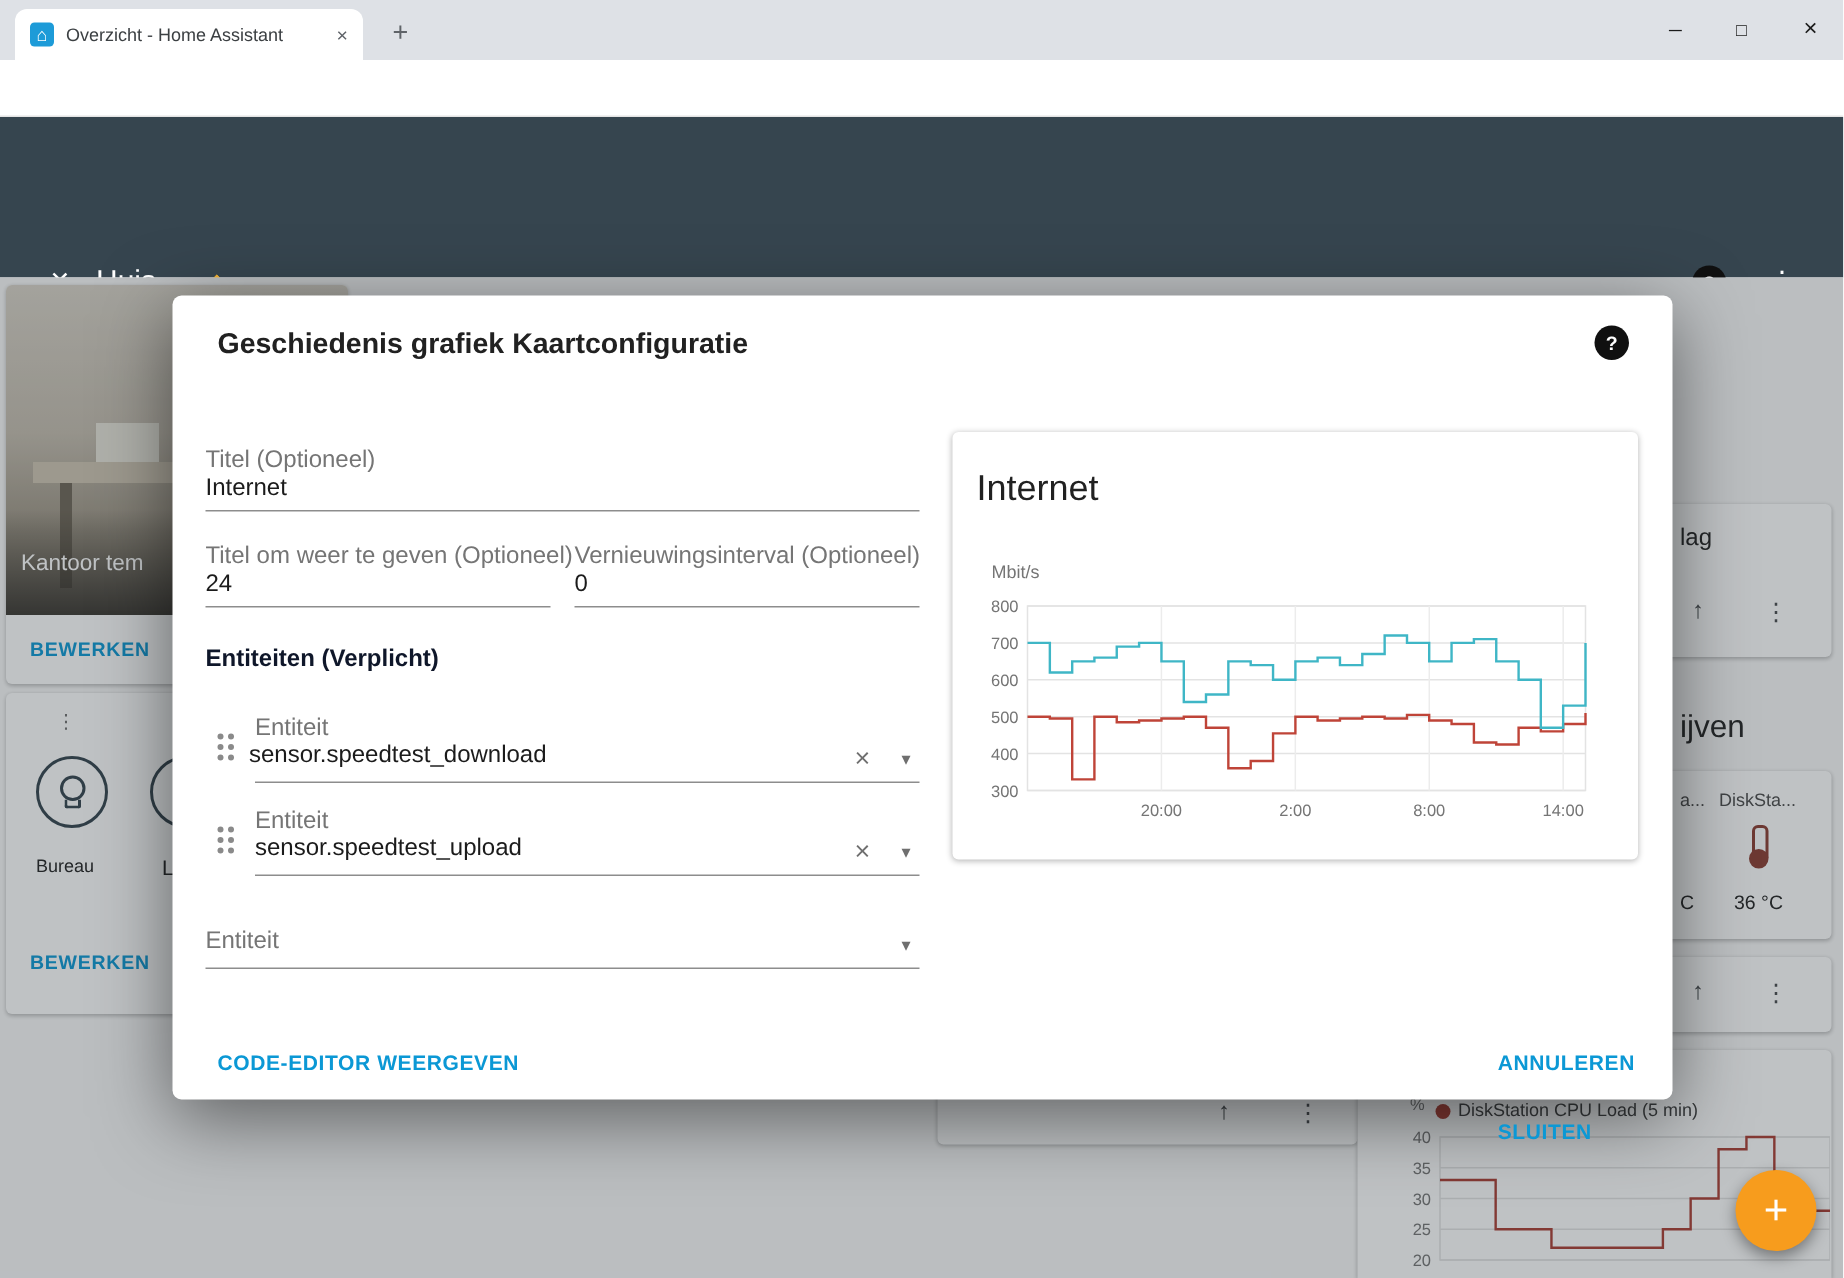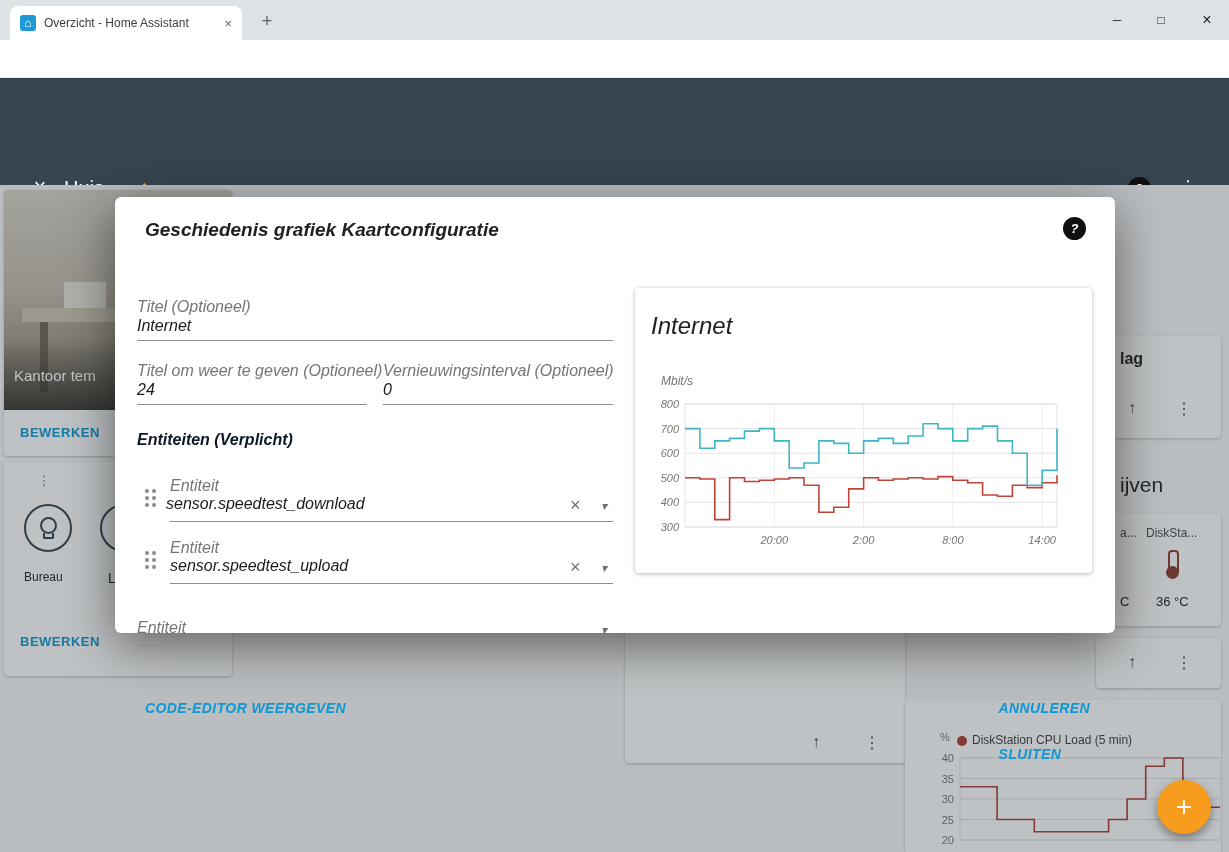--- a/index.html
+++ b/index.html
@@ -31,21 +31,21 @@
   .card{position:absolute;background:#fff;border-radius:4px;box-shadow:0 1px 3px rgba(0,0,0,0.25);}
   .edit-btn{color:#0b98d5;font-size:13px;font-weight:600;letter-spacing:0.5px;}
   .bulb{width:44px;height:44px;border:2px solid #33434d;border-radius:50%;position:absolute;display:flex;flex-direction:column;align-items:center;justify-content:center;}
   .bulb-g{width:13px;height:13px;border:2px solid #33434d;border-radius:50%;}
   .bulb-b{width:7px;height:4px;border:2px solid #33434d;border-top:none;border-radius:0 0 2px 2px;margin-top:-1px;}
   .thermo{width:7px;height:18px;border:2px solid #8a3b30;border-radius:4px 4px 0 0;position:relative;}
   .thermo:after{content:"";position:absolute;left:-4px;bottom:-9px;width:13px;height:13px;border-radius:50%;background:#8a3b30;}
   .scrim{left:0;top:185px;width:1229px;height:667px;background:rgba(42,52,60,0.30);}
   .fab{left:1157px;top:780px;width:54px;height:54px;border-radius:50%;background:#f79c1d;color:#fff;font-size:28px;box-shadow:0 4px 10px rgba(0,0,0,0.4);}
   
-  .dialog{left:115px;top:197px;width:1000px;height:436px;background:#fff;border-radius:6px;box-shadow:0 12px 50px rgba(0,0,0,0.5);font-style:italic;}
+  .dialog{left:115px;top:197px;width:1000px;height:536px;background:#fff;border-radius:6px;box-shadow:0 12px 50px rgba(0,0,0,0.5);}
   .dlg-title{font-size:19px;font-weight:bold;color:#212121;}
   .fld-label{font-size:16px;color:#757575;}
   .fld-value{font-size:16px;color:#1b1b1b;}
   .fld-line{height:1px;background:#8d8d8d;}
   .dragdots{width:4px;height:4px;border-radius:50%;background:#8a8a8a;box-shadow:7px 0 0 #8a8a8a,0 7px 0 #8a8a8a,7px 7px 0 #8a8a8a,0 14px 0 #8a8a8a,7px 14px 0 #8a8a8a;}
   .gray-ic{color:#6f6f6f;}
   .action-btn{color:#0b98d5;font-size:14px;font-weight:600;letter-spacing:0.4px;white-space:nowrap;}
   .preview-card{position:absolute;left:520px;top:91px;width:457px;height:285px;background:#fff;border-radius:4px;box-shadow:0 1px 4px rgba(0,0,0,0.3);}
   .legend-item{display:flex;align-items:center;gap:6px;font-size:13px;color:#3c3c3c;}
   .legend-dot{width:10px;height:10px;border-radius:50%;flex:none;}
@@ -133,21 +133,21 @@
       <div class="bulb" style="left:96px;top:42px;">
           <div class="bulb-g"></div>
           <div class="bulb-b"></div>
         </div>
       <div class="abs" style="left:20px;top:108px;font-size:12px;color:#212121;">Bureau</div>
       <div class="abs" style="left:104px;top:108px;font-size:14px;color:#212121;">Le</div>
       <div class="abs edit-btn" style="left:16px;top:172px;">BEWERKEN</div>
     </div>
 
     <div class="card" style="left:1096px;top:151px;width:125px;height:102px;">
-      <div class="abs" style="left:24px;top:14px;font-size:16px;color:#212121;font-weight:bold;">lag</div>
+      <div class="abs" style="left:24px;top:14px;font-size:16px;color:#212121;">lag</div>
       <div class="ic" style="left:26px;top:62px;width:20px;height:20px;color:#474a4d;font-size:16px;">↑</div>
       <div class="ic" style="left:78px;top:62px;width:20px;height:20px;color:#474a4d;font-size:16px;">⋮</div>
     </div>
 
     <div class="abs" style="left:1120px;top:288px;font-size:21px;color:#212121;">ijven</div>
 
     <div class="card" style="left:1096px;top:329px;width:125px;height:112px;">
       <div class="abs" style="left:24px;top:12px;font-size:12px;color:#4a4a4a;">a...</div>
       <div class="abs" style="left:50px;top:12px;font-size:12px;color:#4a4a4a;">DiskSta...</div>
       <div class="abs" style="left:72px;top:36px;">

